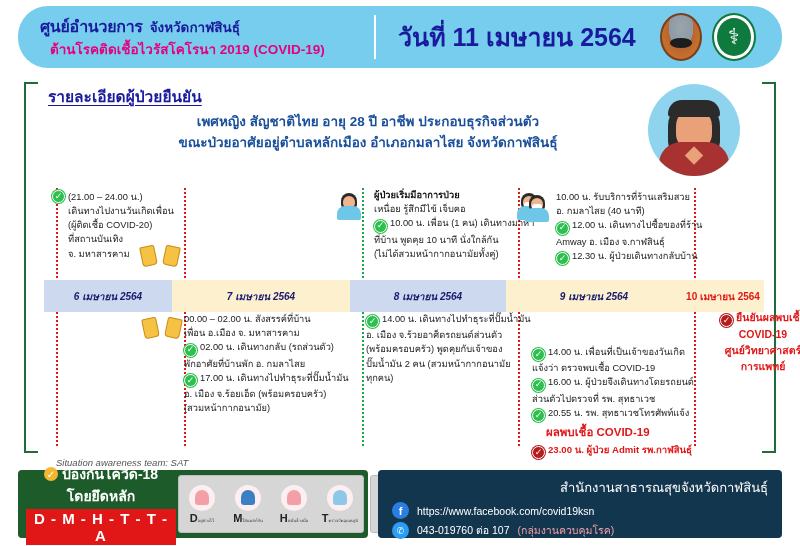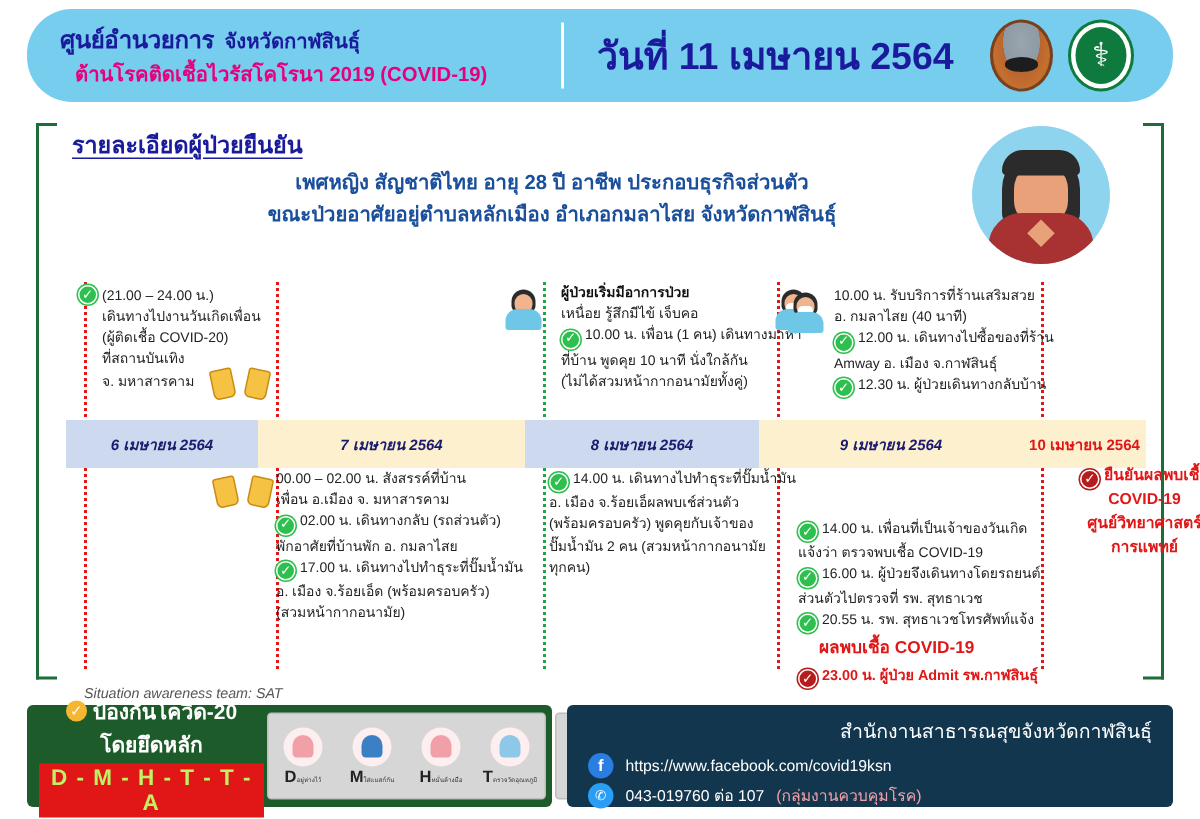--- a/index.html
+++ b/index.html
@@ -179,21 +179,21 @@
   .footer { position: absolute; left: 18px; top: 470px; width: 764px; height: 68px; }
   .f-green {
     position: absolute; left: 0; top: 0; width: 350px; height: 68px;
     background: #1d5c2a; border-radius: 4px; padding: 6px 8px;
     display: flex; align-items: center; gap: 6px;
   }
   .f-dmhta-txt { width: 150px; text-align: center; color: #fff; }
   .f-l1 { font-size: 14px; font-weight: bold; display: flex; align-items: center; justify-content: center; gap: 4px; }
   .f-l2 { font-size: 14px; font-weight: bold; }
   .f-l3 {
-    background: #e11717; color: #bef264; font-size: 15px; font-weight: bold;
+    background: #e11717; color: #ffffff; font-size: 15px; font-weight: bold;
     letter-spacing: 1px; margin-top: 2px; padding: 1px 0;
   }
   .f-dot {
     width: 14px; height: 14px; border-radius: 50%; background: #f5b731; color: #fff;
     font-size: 10px; display: inline-flex; align-items: center; justify-content: center;
   }
   .f-icons {
     position: absolute; left: 160px; top: 5px; width: 186px; height: 58px;
     background: #d6d6d6; border: 1px solid #bdbdbd; border-radius: 3px;
     display: flex; align-items: center; justify-content: space-around;
@@ -353,21 +353,21 @@
           <span class="check inline">✓</span><span>17.00 น. เดินทางไปทำธุระที่ปั๊มน้ำมัน</span>
         </div>
         <div class="ln">อ. เมือง จ.ร้อยเอ็ด (พร้อมครอบครัว)</div>
         <div class="ln">(สวมหน้ากากอนามัย)</div>
       </div>
 
       <div class="entry" style="left:322px; top:10px;">
         <div class="ln" style="position:relative;">
           <span class="check inline">✓</span><span>14.00 น. เดินทางไปทำธุระที่ปั๊มน้ำมัน</span>
         </div>
-        <div class="ln">อ. เมือง จ.ร้อยเอ็ผลพบเช์ส่วนตัว</div>
+        <div class="ln">อ. เมือง จ.ร้วยอาศ็ดรถยนต์ส่วนตัว</div>
         <div class="ln">(พร้อมครอบครัว) พูดคุยกับเจ้าของ</div>
         <div class="ln">ปั๊มน้ำมัน 2 คน (สวมหน้ากากอนามัย</div>
         <div class="ln">ทุกคน)</div>
       </div>
 
       <div class="entry" style="left:488px; top:10px;">
         <div class="ln" style="position:relative;margin-top:33px;">
           <span class="check inline">✓</span><span>14.00 น. เพื่อนที่เป็นเจ้าของวันเกิด</span>
         </div>
         <div class="ln">แจ้งว่า ตรวจพบเชื้อ COVID-19</div>
@@ -397,21 +397,21 @@
 
   <div class="sat">Situation awareness team: SAT</div>
 </div>
 
 <div class="footer">
 
   <div class="f-green">
     <div class="f-dmhta-txt">
       <div class="f-l1">
         <span class="f-dot">✓</span>
-        <span>ป้องกันโควิด-20</span>
+        <span>ป้องกันโควิด-18</span>
       </div>
       <div class="f-l2">โดยยึดหลัก</div>
       <div class="f-l3">D - M - H - T - T - A</div>
     </div>
     <div class="f-icons">
       <div class="dm-item">
         <div class="dm-circle">
             <div class="b"></div>
           </div>
         <div class="dm-lbl"><b>D</b><span class="dm-sub">อยู่ห่างไว้</span></div>

